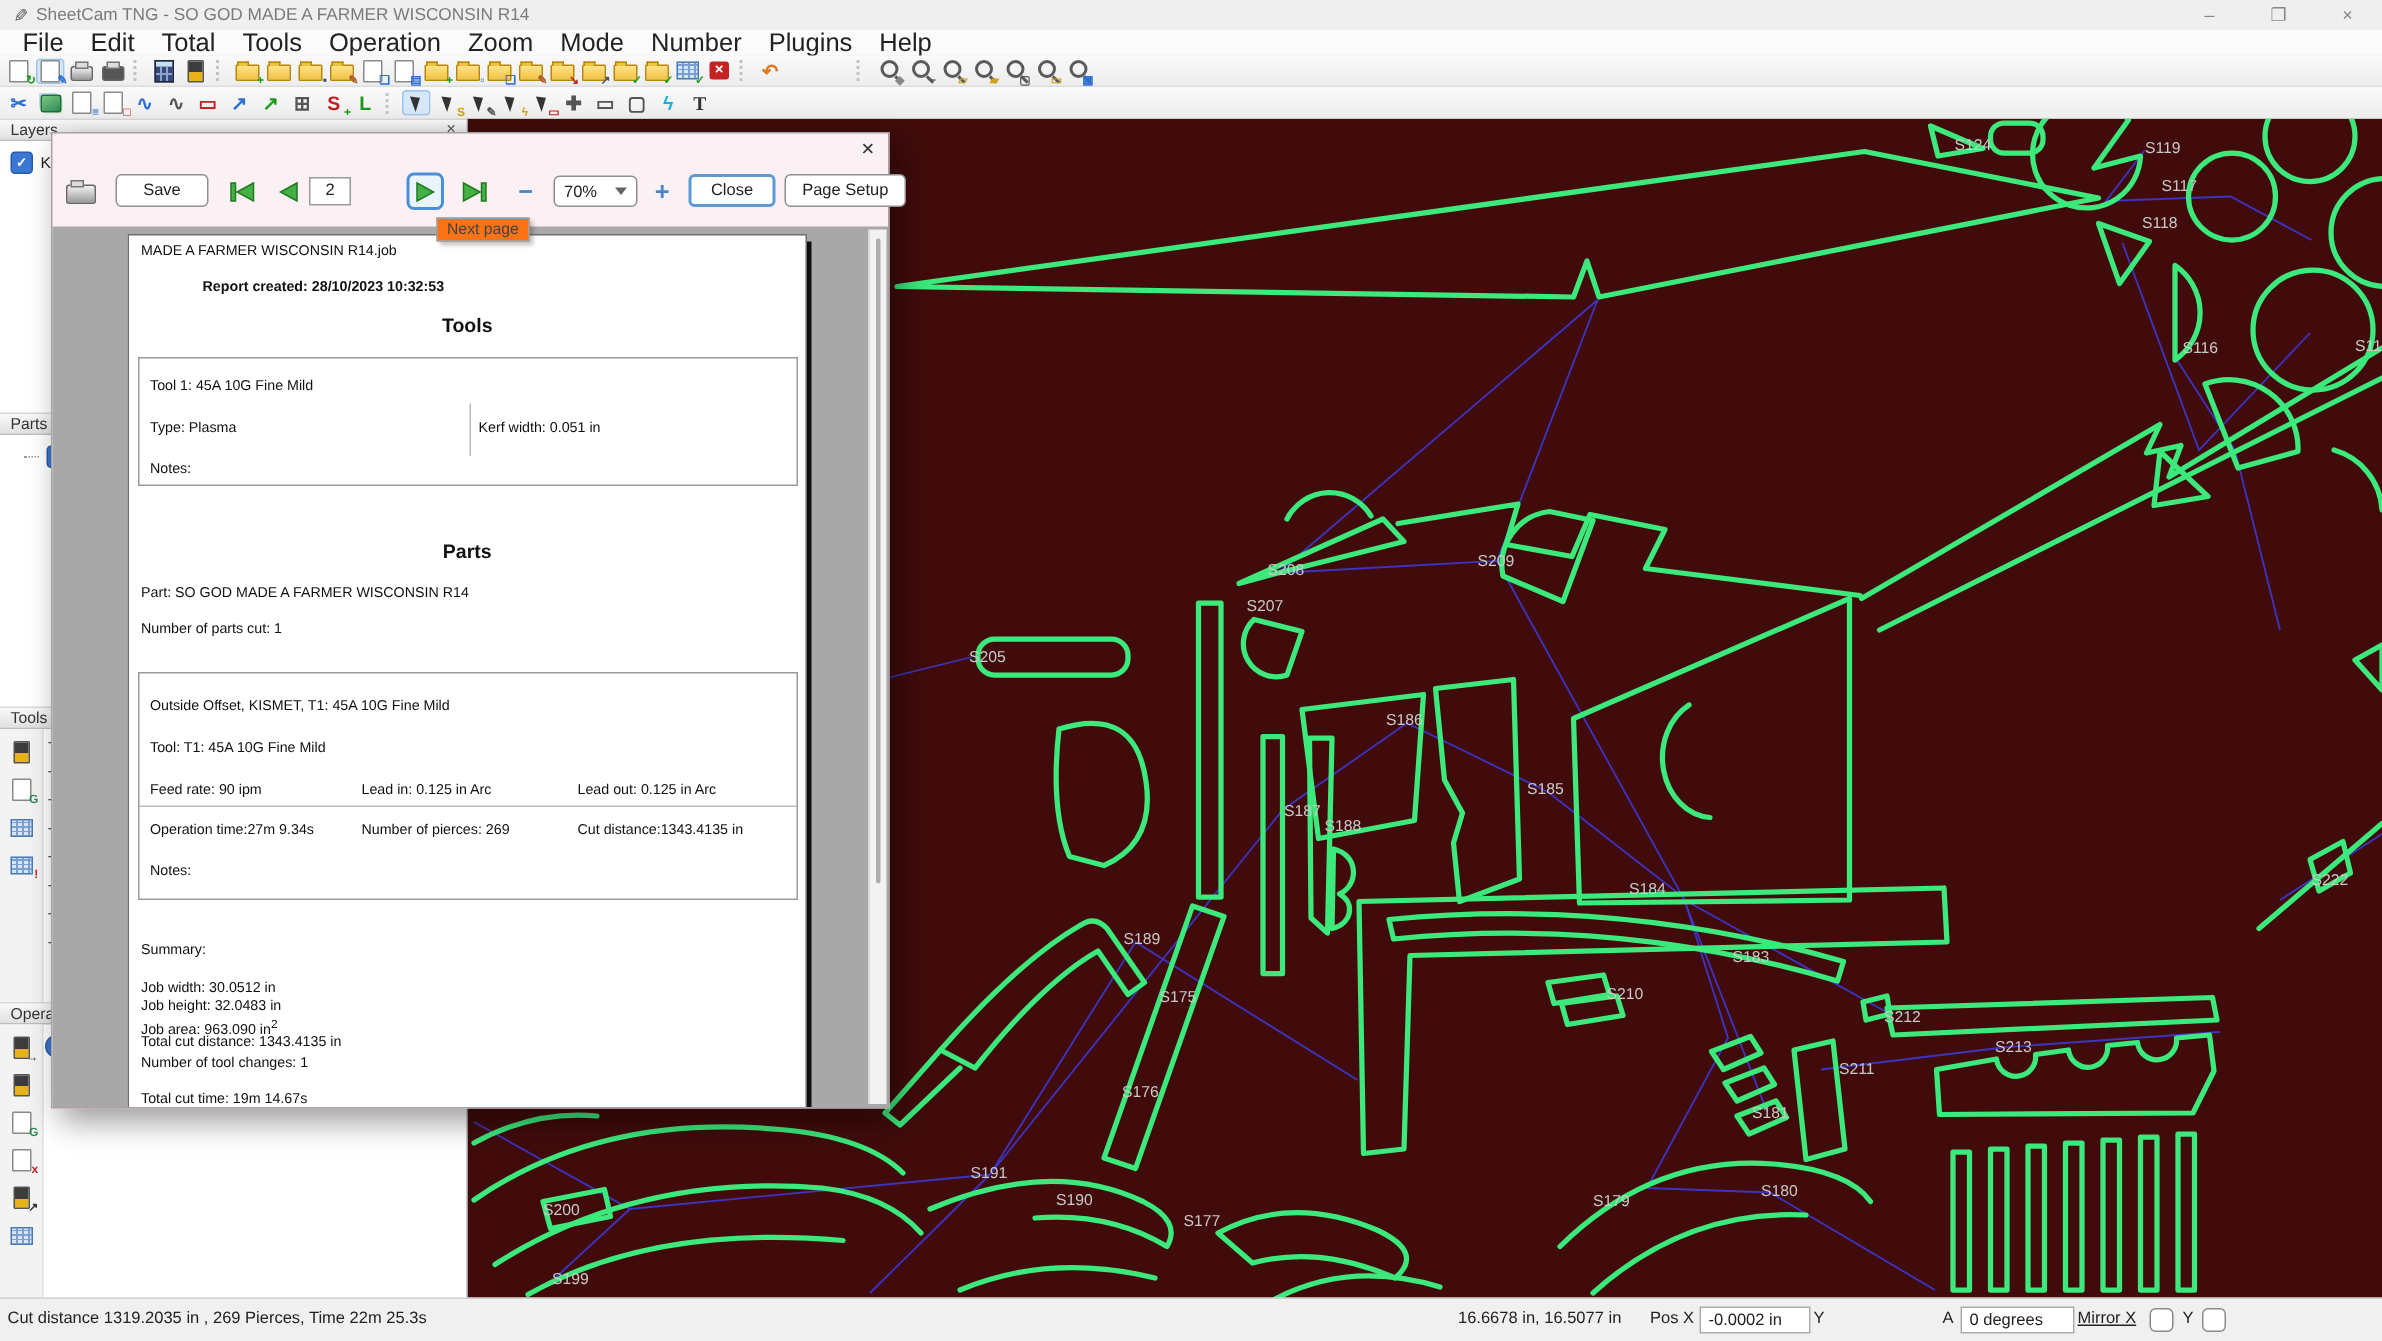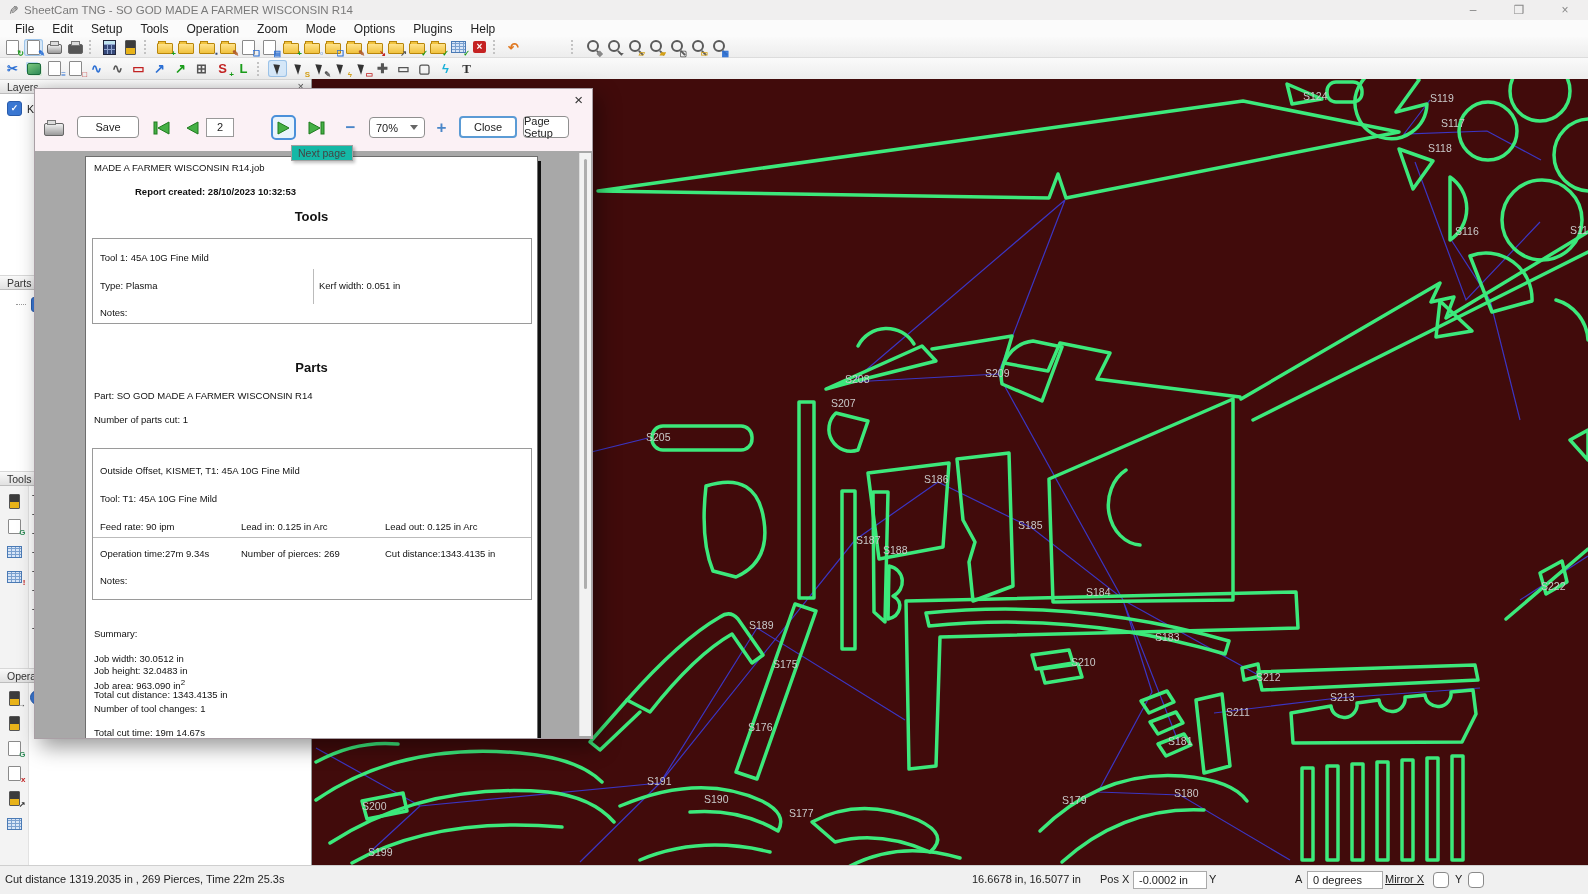--- a/index.html
+++ b/index.html
@@ -10,21 +10,21 @@
   #titlebar{position:absolute;left:0;top:0;width:100%;height:20px;background:#f0efef;
             border-bottom:1px solid #e4e4e4;display:flex;align-items:center;}
   #titlebar .appicon{margin:0 6px 0 8px;color:#555;font-size:12px;transform:rotate(90deg);}
   #titlebar .ttl{color:#7a7a7a;font-size:11.5px;}
   #wincontrols{margin-left:auto;display:flex;height:100%;}
   .wc{width:46px;height:100%;display:flex;align-items:center;justify-content:center;color:#888;font-size:12px;}
 
   
   #menubar{position:absolute;left:0;top:20px;width:100%;height:17px;background:#fbfbfb;
            display:flex;align-items:center;padding-left:6px;border-bottom:1px solid #e9e9e9;}
-  .menu-item{padding:0 9px;font-size:12px;color:#222;}
+  .menu-item{padding:0 9px;font-size:17px;color:#222;}
 
   
   .tbar{position:absolute;left:0;width:100%;background:linear-gradient(#fafafa,#ededed);
         display:flex;align-items:center;padding-left:2px;border-bottom:1px solid #dcdcdc;}
   #tb1{top:37px;height:20px;}
   #tb2{top:58px;height:21px;}
   .tsep{width:5px;height:14px;border-left:2px dotted #c3c3c3;margin:0 3px;}
   .tgap{width:44px;}
   .ti{position:relative;width:19px;height:17px;display:inline-flex;align-items:center;
       justify-content:center;border-radius:3px;margin:0 1px;flex:none;}
@@ -97,21 +97,21 @@
   #zoomsel .chev{margin-left:auto;width:0;height:0;border-left:4px solid transparent;border-right:4px solid transparent;border-top:5px solid #666;}
   #dlg-preview{position:absolute;left:0;top:62px;right:0;bottom:0;background:#a8a8a8;overflow:hidden;}
   #pv-page{position:absolute;left:50px;top:5px;width:451px;height:582px;background:#fff;border:1px solid #6e6e6e;
            box-shadow:4px 4px 0 -1px #111;font-size:9.5px;color:#111;}
   #pv-scroll{position:absolute;right:1px;top:2px;width:11px;bottom:2px;background:#f2f2f2;border-left:1px solid #ddd;}
   #pv-thumb{position:absolute;left:4px;top:6px;width:3px;height:430px;background:#aeaeae;border-radius:2px;}
   .pl{position:absolute;white-space:nowrap;}
   .pbold{font-weight:bold;margin-left:41px;}
   .phd{position:absolute;width:100%;text-align:center;font-weight:bold;font-size:13px;}
   .pbox{position:absolute;left:6px;width:438px;border:1px solid #9a9a9a;}
-  #tooltip{position:absolute;left:256px;top:56px;background:#14b8a6;border:1px solid #a0a0a0;
+  #tooltip{position:absolute;left:256px;top:56px;background:#f97316;border:1px solid #a0a0a0;
            box-shadow:2px 2px 3px rgba(0,0,0,.25);font-size:10.5px;color:#444;padding:1px 6px;z-index:20;}
 
   
   #statusbar{position:absolute;left:0;bottom:0;width:100%;height:28px;background:#f0f0f0;
              border-top:1px solid #cfcfcf;font-size:11px;color:#222;}
   .sb-text{position:absolute;top:7px;white-space:nowrap;}
   .sbin{position:absolute;top:5px;height:16px;background:#fff;border:1px solid #aaa;font-size:11px;
         line-height:16px;padding:0 5px;white-space:nowrap;}
   .sbcb{position:absolute;top:6px;width:14px;height:14px;background:#fff;border:1px solid #8a8a8a;border-radius:4px;}
 </style>
@@ -126,26 +126,26 @@
     <div id="wincontrols">
       <span class="wc">–</span>
       <span class="wc">❐</span>
       <span class="wc">×</span>
     </div>
   </div>
 
   <div id="menubar">
       <span class="menu-item">File</span>
       <span class="menu-item">Edit</span>
-      <span class="menu-item">Setup</span>
+      <span class="menu-item">Total</span>
       <span class="menu-item">Tools</span>
       <span class="menu-item">Operation</span>
       <span class="menu-item">Zoom</span>
       <span class="menu-item">Mode</span>
-      <span class="menu-item">Options</span>
+      <span class="menu-item">Number</span>
       <span class="menu-item">Plugins</span>
       <span class="menu-item">Help</span>
     </div>
 
   <div id="tb1" class="tbar">
       <span class="ti">
         <span class="sh sh-page"></span>
         <i class="badge" style="color: rgb(26, 156, 26);">↻</i>
       </span>
       <span class="ti hl">
@@ -566,21 +566,21 @@
             <rect x="14" y="1" width="3" height="12" fill="#45b045" stroke="#1e7a1e"></rect>
           </svg>
       </span>
       <span class="pmbtn" style="left:305px;">−</span>
       <div id="zoomsel">
         <span>70%</span>
         <span class="chev"></span>
       </div>
       <span class="pmbtn" style="left:396px;">+</span>
       <div class="dbtn default" style="left:424px;width:58px;">Close</div>
-      <div class="dbtn" style="left:488px;width:46px;">Page Setup</div>
+      <div class="dbtn" style="left:488px;width:81px;">Page Setup</div>
     </div>
     <div id="tooltip">Next page</div>
     <div id="dlg-preview">
       <div id="pv-page">
         <div class="pl" style="left:8px;top:5px;">MADE A FARMER WISCONSIN R14.job</div>
         <div class="pl pbold" style="left:8px;top:29px;">Report created: 28/10/2023 10:32:53</div>
         <div class="phd" style="top:52px;">Tools</div>
         <div class="pbox" style="top:81px;height:84px;">
           <div class="pl" style="left:7px;top:13px;">Tool 1: 45A 10G Fine Mild</div>
           <div style="position:absolute;left:220px;top:30px;height:35px;border-left:1px solid #bbb;"></div>

